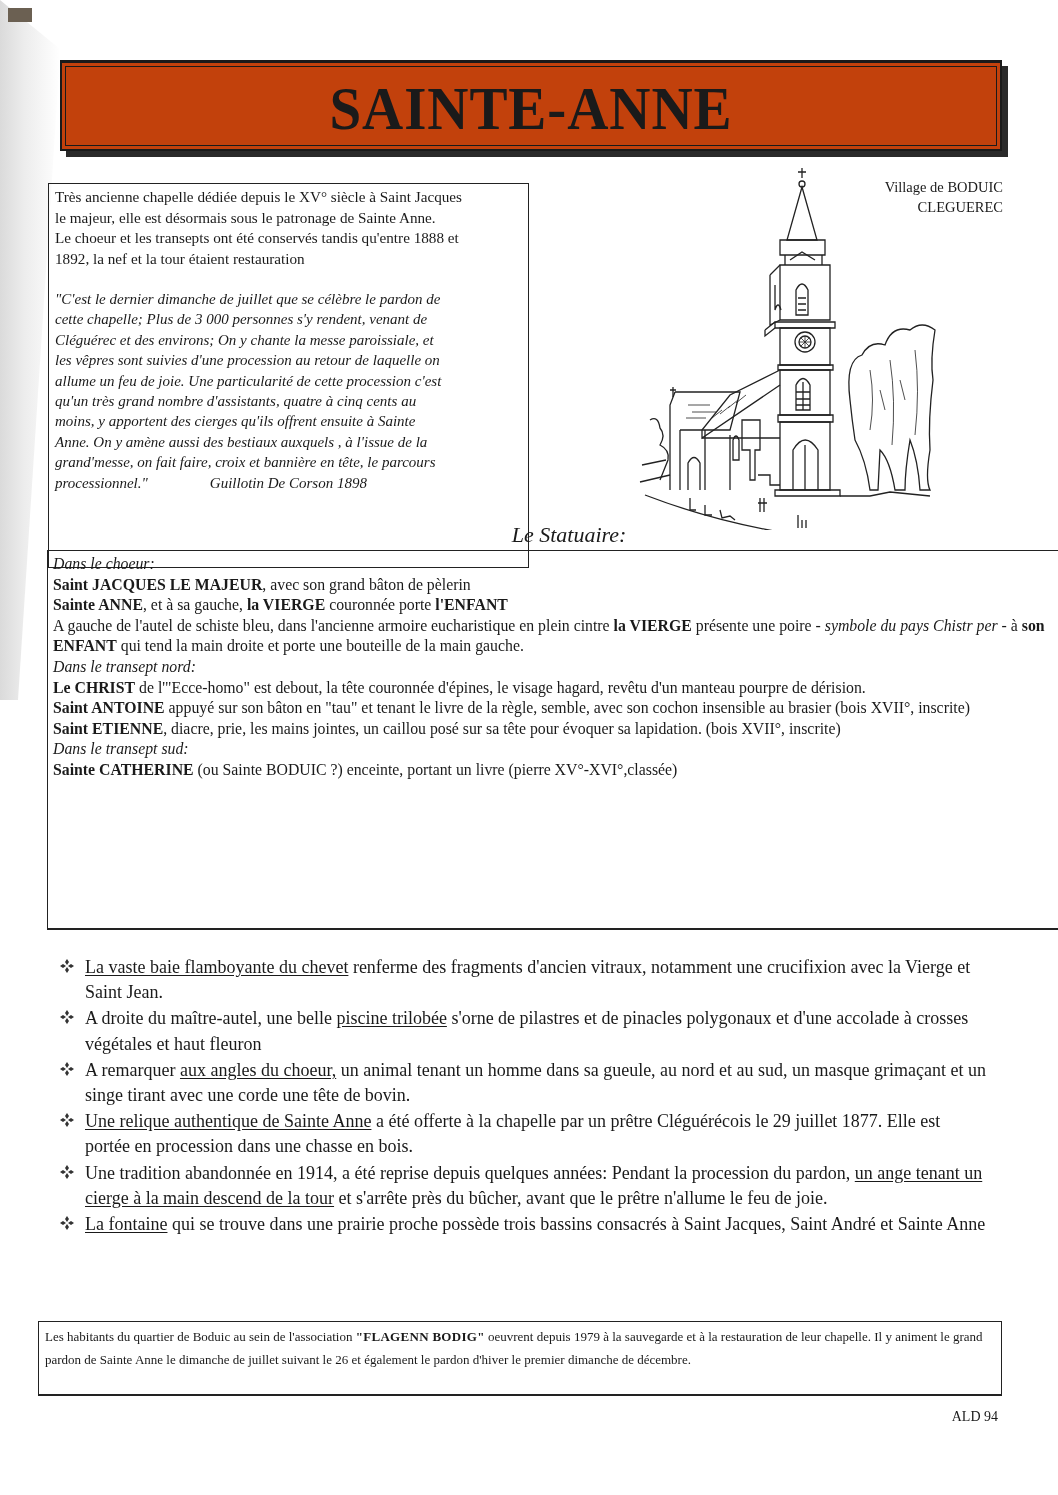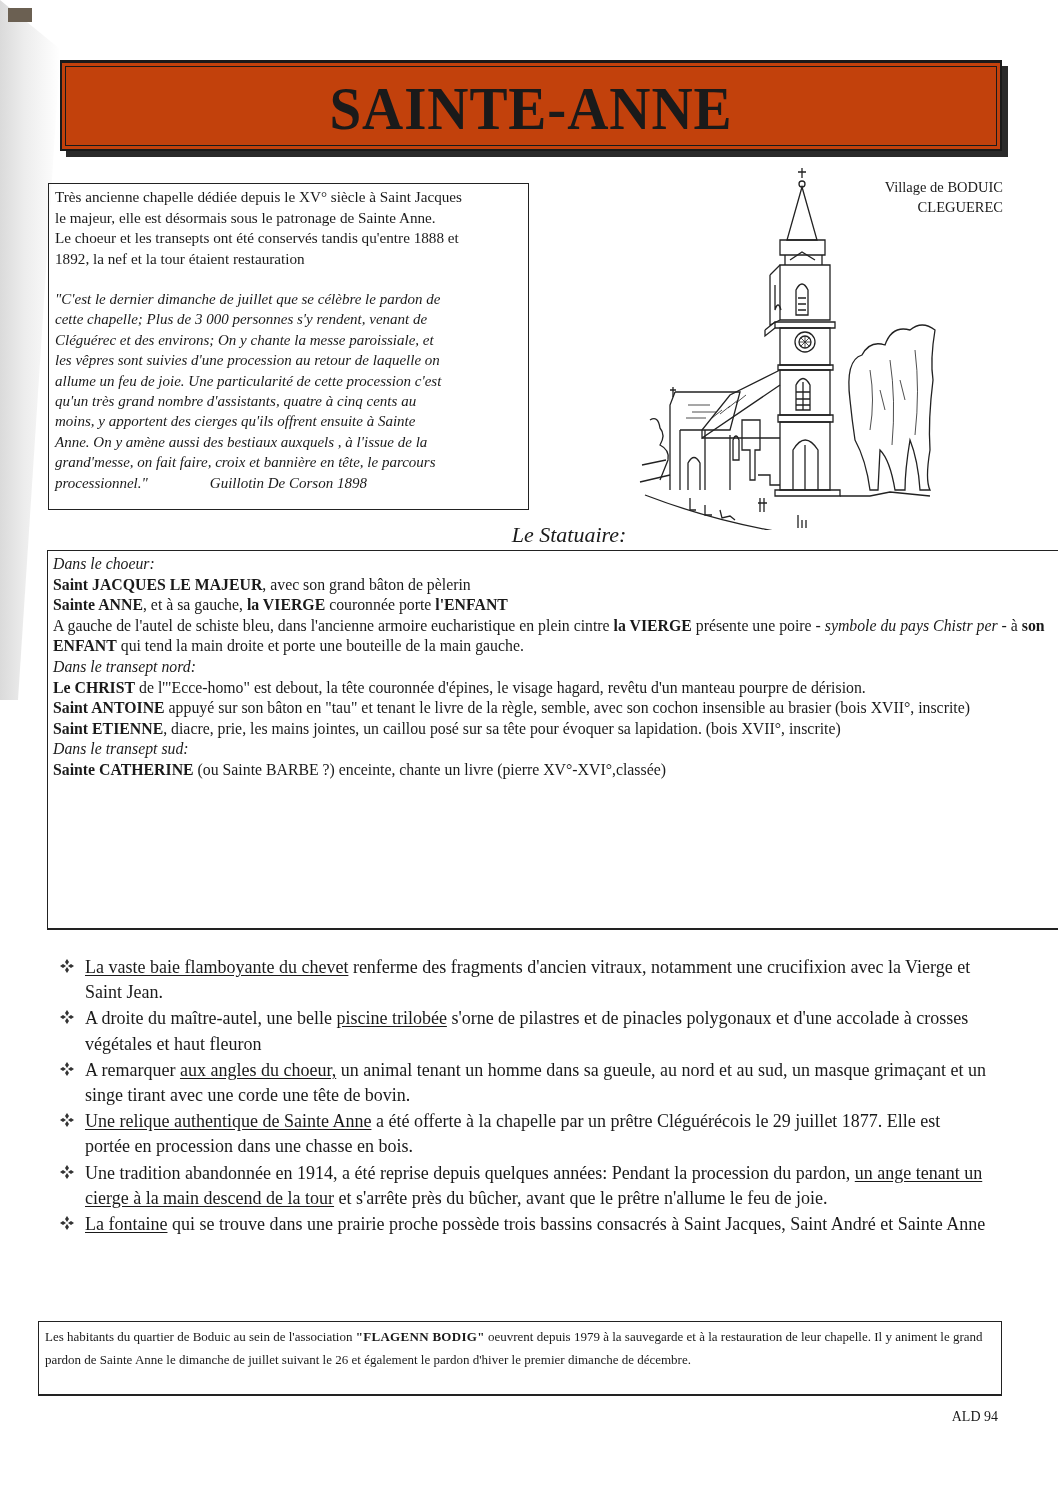--- a/index.html
+++ b/index.html
@@ -27,21 +27,21 @@
   .title-frame::before {
     content: ""; position: absolute; left: 3px; right: 3px; top: 3px; bottom: 3px;
     border: 1px solid #1a1a1a;
   }
   .title-text {
     position: absolute; left: 0; right: 0; top: 10px; text-align: center;
     font-family: "Liberation Serif", serif; font-weight: bold;
     font-size: 62px; letter-spacing: 1px; transform: scaleX(0.92);
   }
   .history-box {
-    position: absolute; left: 48px; top: 183px; width: 481px; height: 327px;
+    position: absolute; left: 48px; top: 183px; width: 481px; height: 385px;
     border: 1px solid #222; padding: 3px 6px; box-sizing: border-box;
     font-size: 15.2px; line-height: 20.5px;
   }
   .history-box p { margin: 0; }
   .history-box .quote { margin-top: 20px; font-style: italic; font-size: 15px; line-height: 20.4px; }
   .quote .sig { margin-left: 62px; }
   .village {
     position: absolute; right: 55px; top: 177px; text-align: right;
     font-size: 14.5px; line-height: 20px;
   }
@@ -188,21 +188,21 @@
   <span class="line"><b>Saint JACQUES LE MAJEUR</b><span>, avec son grand bâton de pèlerin</span></span>
   <span class="line"><b>Sainte ANNE</b><span>, et à sa gauche, </span><b>la VIERGE</b><span> couronnée porte </span><b>l'ENFANT</b></span>
   <span class="line"><span>A gauche de l'autel de schiste bleu, dans l'ancienne armoire eucharistique en plein cintre </span><b>la VIERGE</b><span> présente une poire - </span><i>symbole du pays Chistr per</i><span> - à </span><b>son ENFANT</b><span> qui tend la main droite et porte une bouteille de la main gauche.</span></span>
 
   <span class="line sec">Dans le transept nord:</span>
   <span class="line"><b>Le CHRIST</b><span> de l'"Ecce-homo" est debout, la tête couronnée d'épines, le visage hagard, revêtu d'un manteau pourpre de dérision.</span></span>
   <span class="line"><b>Saint ANTOINE</b><span> appuyé sur son bâton en "tau" et tenant le livre de la règle, semble, avec son cochon insensible au brasier (bois XVII°, inscrite)</span></span>
   <span class="line"><b>Saint ETIENNE</b><span>, diacre, prie, les mains jointes, un caillou posé sur sa tête  pour évoquer sa lapidation. (bois XVII°, inscrite)</span></span>
 
   <span class="line sec">Dans le transept sud:</span>
-  <span class="line"><b>Sainte CATHERINE</b><span> (ou Sainte BARBE ?) enceinte, chante un livre (pierre XV°-XVI°,classée)</span></span>
+  <span class="line"><b>Sainte CATHERINE</b><span> (ou Sainte BODUIC ?) enceinte, portant un livre (pierre XV°-XVI°,classée)</span></span>
 </div>
 
 <div class="bullets">
   <div class="bullet">
     <svg class="icon" viewBox="0 0 16 16">
         <g fill="#333">
           <path d="M8 1 L10 4 L8 7 L6 4Z"></path>
           <path d="M8 9 L10 12 L8 15 L6 12Z"></path>
           <path d="M1 8 L4 6 L7 8 L4 10Z"></path>
           <path d="M9 8 L12 6 L15 8 L12 10Z"></path>

